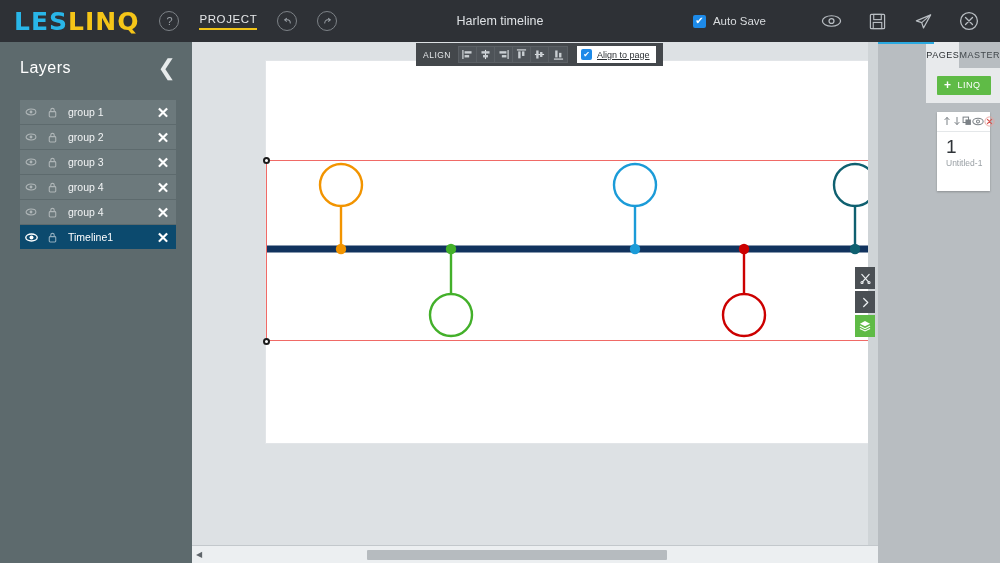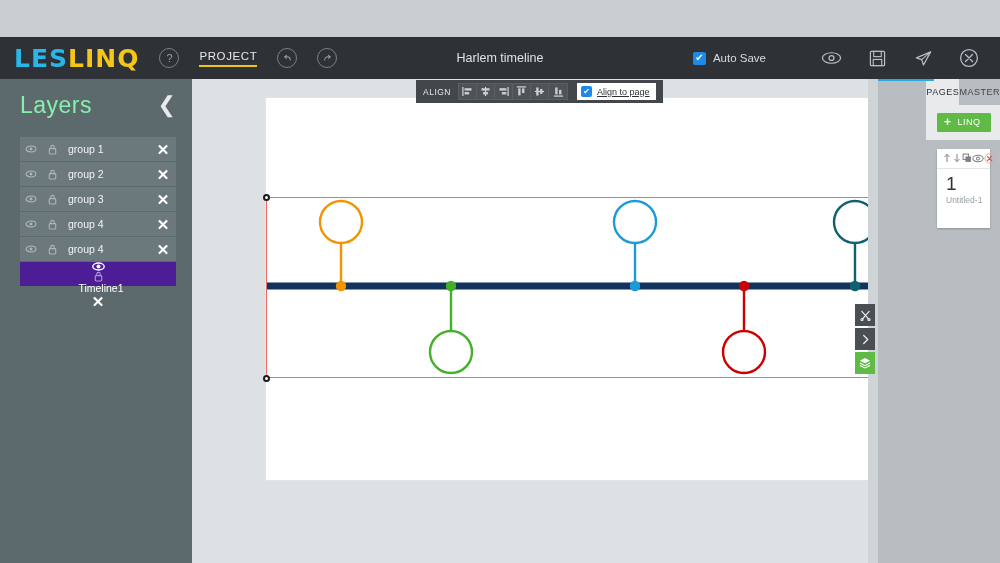--- a/index.html
+++ b/index.html
@@ -3,21 +3,21 @@
 <meta charset="utf-8">
 <title>LESLINQ Editor</title>
 <style>
   * { box-sizing: border-box; margin: 0; padding: 0; }
   html, body {
     width: 1000px; height: 563px;
     overflow: hidden;
     font-family: "Liberation Sans", sans-serif;
     background: #c9ced2;
   }
-  .app { position: relative; width: 1000px; height: 494px; margin-top: 37px; }
+  .app { position: relative; width: 1000px; height: 494px; }
 
   
   .topbar {
     position: absolute; left: 0; top: 0; width: 1000px; height: 42px;
     background: #2e3136;
     display: flex; align-items: center;
     z-index: 40;
   }
   .logo {
     margin-left: 14px;
@@ -64,32 +64,32 @@
 
   
   .layers-panel {
     position: absolute; left: 0; top: 42px; width: 192px; height: 521px;
     background: #5d6a6d;
   }
   .layers-head {
     height: 52px; display: flex; align-items: center; justify-content: space-between;
     padding: 0 16px 0 20px;
   }
-  .layers-title { color: #86efac; font-size: 23px; font-weight: 300; letter-spacing: .5px; }
+  .layers-title { color: #ffffff; font-size: 16px; font-weight: 300; letter-spacing: .5px; }
   .chev-left { color: #e7ebec; font-size: 22px; line-height: 1; cursor: pointer; font-weight: 300; }
   .layer-list { margin: 6px 16px 0 20px; }
   .layer-row {
     height: 25px; margin-bottom: 0px;
     display: flex; align-items: center;
     background: #6c797c;
     border-bottom: 1px solid #5d6a6d;
     cursor: pointer;
     position: relative;
   }
-  .layer-row.selected { background: #4c1d95; flex-direction: column; }
+  .layer-row.selected { background: #0c4a6e; }
   .lr-eye { width: 22px; display: flex; align-items: center; justify-content: center; }
   .lr-lock { width: 20px; display: flex; align-items: center; justify-content: center; }
   .lr-name { flex: 1; color: #f2f4f5; font-size: 10.5px; padding-left: 6px; }
   .layer-row.selected .lr-name { color: #ffffff; }
   .lr-x {
     width: 26px; text-align: center; color: #ffffff;
     font-size: 15px; font-weight: bold; line-height: 1; cursor: pointer;
   }
   .eyeg { opacity: .45; }
   .layer-row.selected .eyeg { opacity: 1; }

